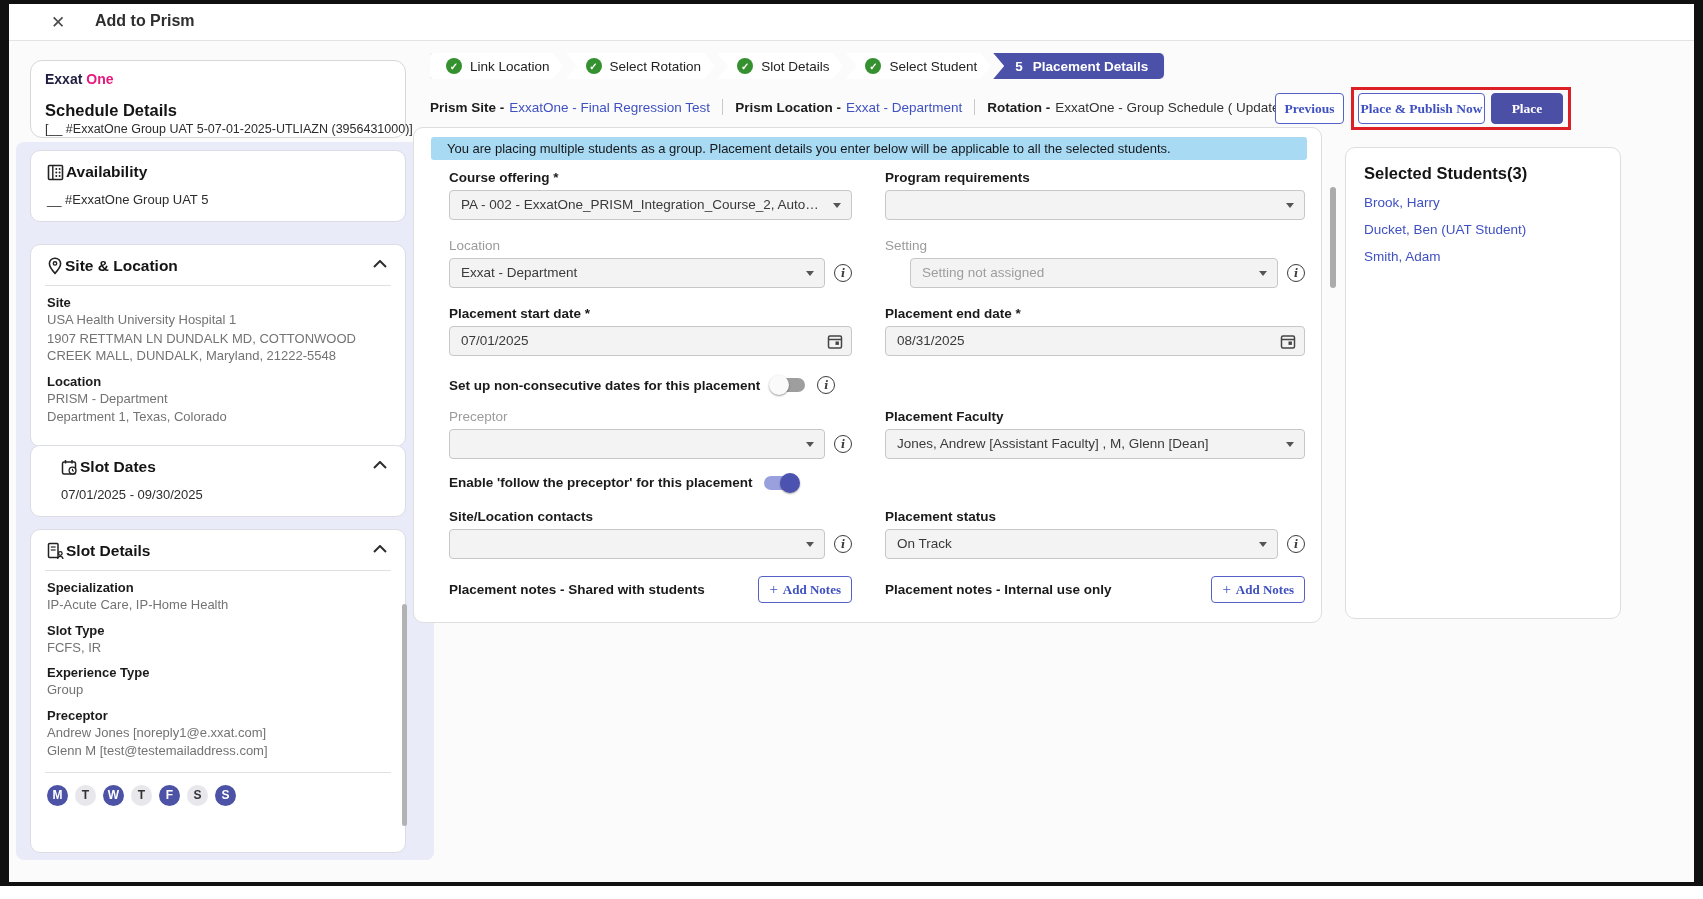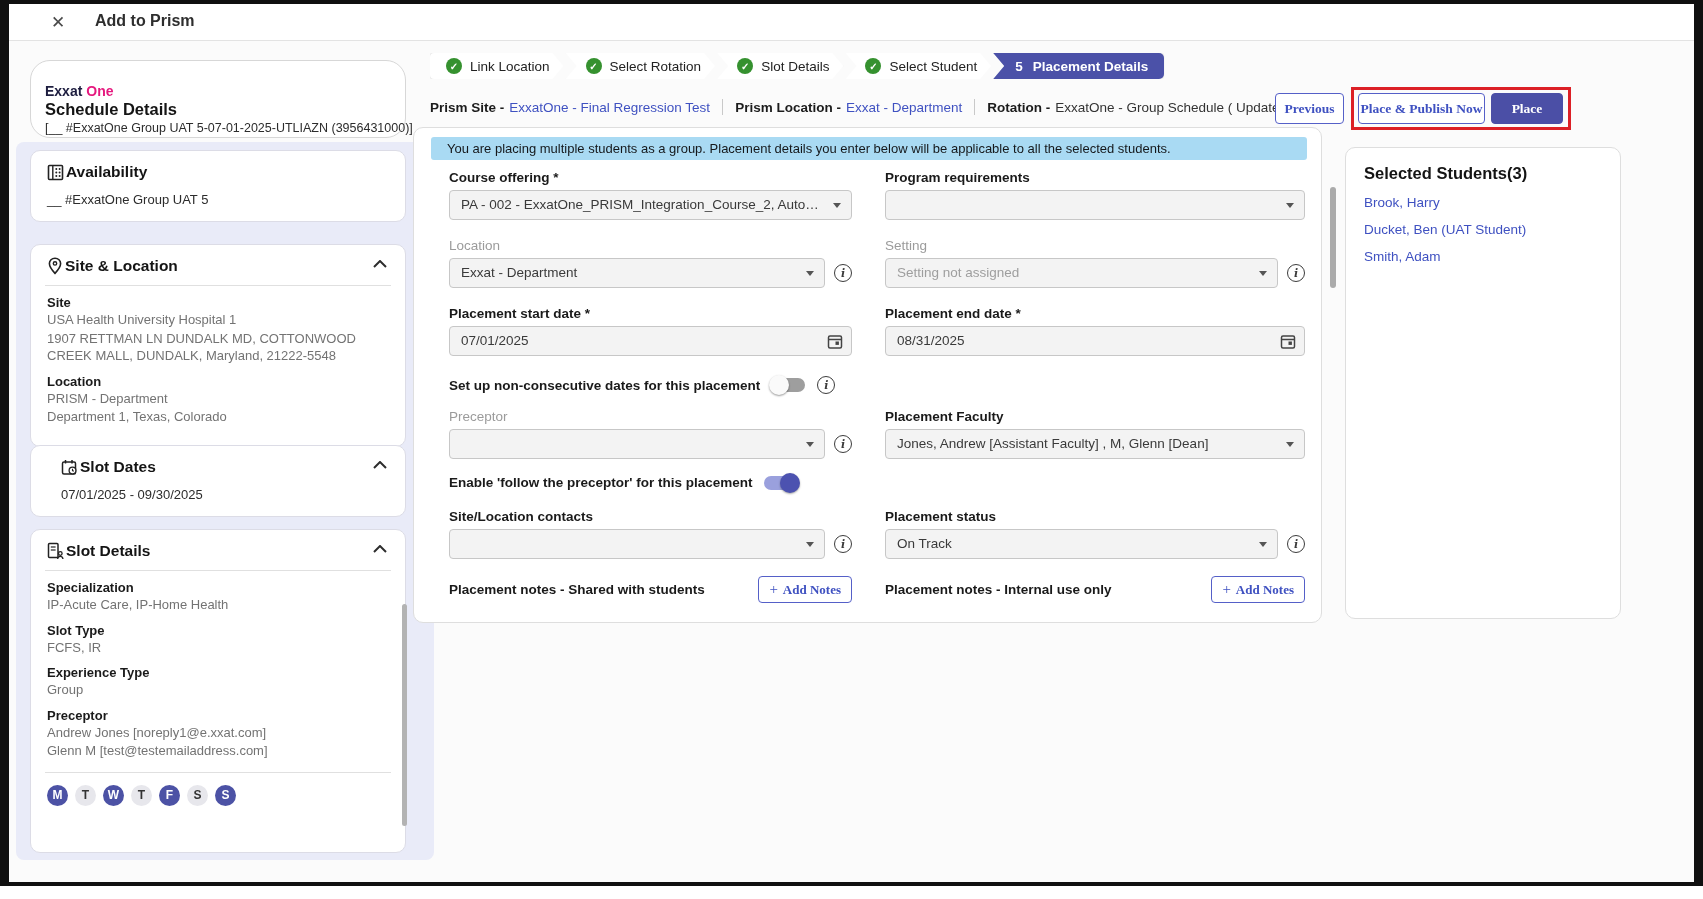--- a/index.html
+++ b/index.html
@@ -9,24 +9,24 @@
   .window { position:absolute; left:0; top:0; width:1703px; height:886px;
     border:4px solid #101010; border-left-width:9px; border-right-width:9px;
     background:#fbfbfb; }
 
   
   .titlebar { position:absolute; left:0; top:0; width:100%; height:37px; background:#fff; border-bottom:1px solid #e3e3e3; }
   .close-x { position:absolute; left:38px; top:8px; font-size:17px; color:#4a4a4a; cursor:pointer; width:22px; height:22px; text-align:center; line-height:22px; }
   .win-title { position:absolute; left:86px; top:8px; font-size:16px; font-weight:600; color:#2e2e2e; }
 
   
-  .sched-card { position:absolute; left:21px; top:56px; width:376px; height:78px; background:#fff; border:1px solid #d7d7d7; border-radius:20px; padding:22px 14px; }
+  .sched-card { position:absolute; left:21px; top:56px; width:376px; height:78px; background:#fff; border:1px solid #d7d7d7; border-radius:12px; padding:10px 14px; }
   .brand { font-size:14px; font-weight:700; }
   .brand .b1 { color:#1d1d3f; } .brand .b2 { color:#e5197e; }
-  .sched-title { font-size:16.5px; font-weight:700; color:#141414; margin-top:1px; }
+  .sched-title { font-size:16.5px; font-weight:700; color:#141414; margin-top:14px; }
   .sched-sub { font-size:12.5px; color:#2c2c2c; margin-top:2px; white-space:nowrap; }
 
   .side-panel { position:absolute; left:7px; top:138px; width:418px; height:718px; background:#e9ebf8; border-radius:8px; }
   .side-card { position:absolute; left:14px; width:376px; background:#fff; border:1px solid #dcdce6; border-radius:10px; padding:12px 16px; }
   .card-availability { top:8px;  height:72px; }
   .card-siteloc      { top:102px; height:203px; }
   .card-slotdates    { top:303px; height:72px;padding-left:30px; }
   .card-slotdetails  { top:387px; height:324px; }
   .side-head { display:flex; align-items:center; gap:2px; font-size:15.5px; font-weight:700; color:#141414; position:relative; }
   .side-head .chev { position:absolute; right:2px; top:3px; }
@@ -71,21 +71,21 @@
   .form-card { position:absolute; left:404px; top:123px; width:909px; height:496px; background:#fff; border:1px solid #dedede; border-radius:10px; }
   .banner { position:absolute; left:17px; top:9px; width:876px; height:23px; background:#a9daf3; border-radius:3px; font-size:13px; color:#15181b; display:flex; align-items:center; padding-left:16px; }
   .frow { position:absolute; left:35px; width:860px; }
   .col-l { position:absolute; left:0; width:403px; }
   .col-r { position:absolute; left:436px; width:420px; }
   .flabel { font-size:13.5px; font-weight:700; color:#1a1a1a; }
   .flabel.dis { color:#9b9b9b; font-weight:400; }
   .fieldwrap { display:flex; align-items:center; gap:9px; margin-top:5px; }
   .field { position:relative; height:30px; background:#f3f3f3; border:1px solid #c7c7c7; border-radius:4px; font-size:13.5px; color:#3a3a3a; line-height:28px; padding:0 26px 0 11px; white-space:nowrap; overflow:hidden; text-overflow:ellipsis; flex:1 1 auto; }
   .field .caret { position:absolute; right:10px; top:12px; width:0; height:0; border-left:4.5px solid transparent; border-right:4.5px solid transparent; border-top:5.5px solid #555; }
-  .field.ph { color:#9e9e9e; }
+  .field.ph { color:#9e9e9e;margin-left:25px; }
   .field .calicon { position:absolute; right:8px; top:6px; }
   .info { width:18px; height:18px; border:1.4px solid #3c3c3c; border-radius:50%; color:#3c3c3c; font-size:11px; font-weight:700; display:flex; align-items:center; justify-content:center; flex:0 0 18px; font-family:"DejaVu Serif",serif; font-style:italic; }
   .togglerow { display:flex; align-items:center; gap:12px; }
   .togglerow .flabel { font-size:13.5px; }
   .switch { position:relative; width:33px; height:14px; border-radius:8px; }
   .switch.off { background:#9e9e9e; }
   .switch.off .knob { position:absolute; left:-3px; top:-3px; width:20px; height:20px; border-radius:50%; background:#fafafa; box-shadow:0 1px 2px rgba(0,0,0,.4); }
   .switch.on { background:#9aa0dd; }
   .switch.on .knob { position:absolute; right:-3px; top:-3px; width:20px; height:20px; border-radius:50%; background:#4c52b0; box-shadow:0 1px 2px rgba(0,0,0,.35); }
   .notespair { display:flex; align-items:center; justify-content:space-between; }

